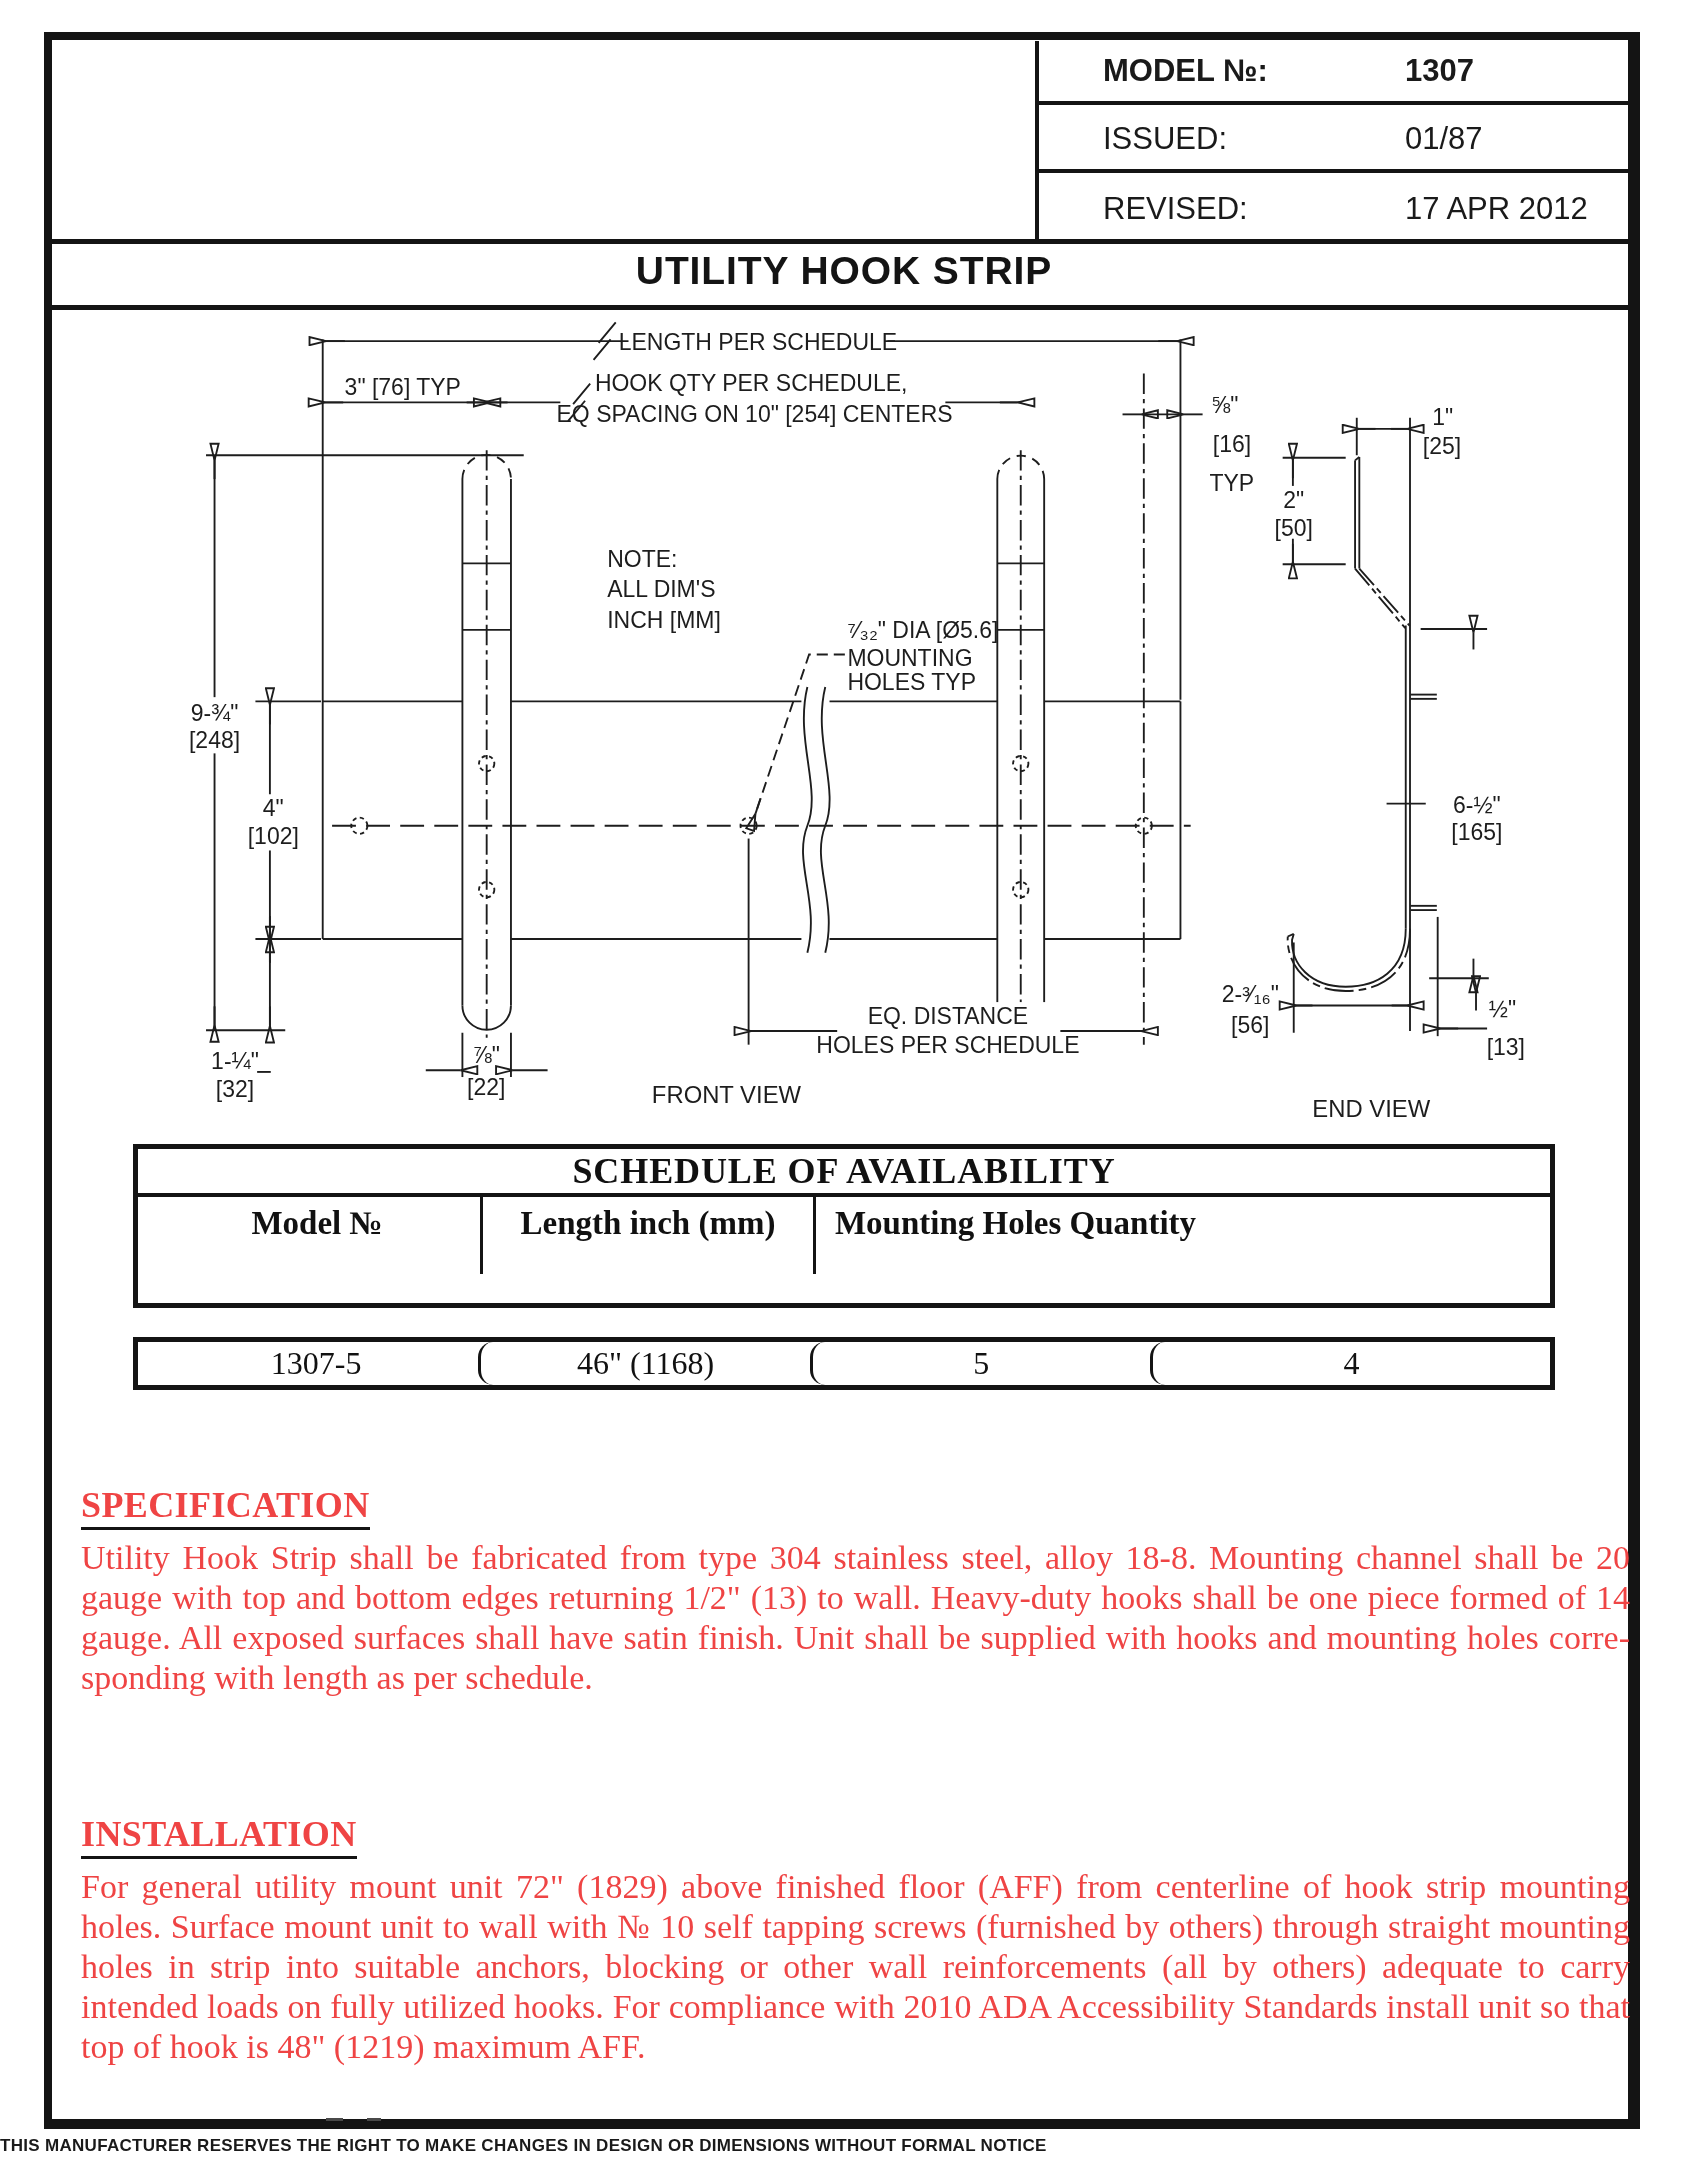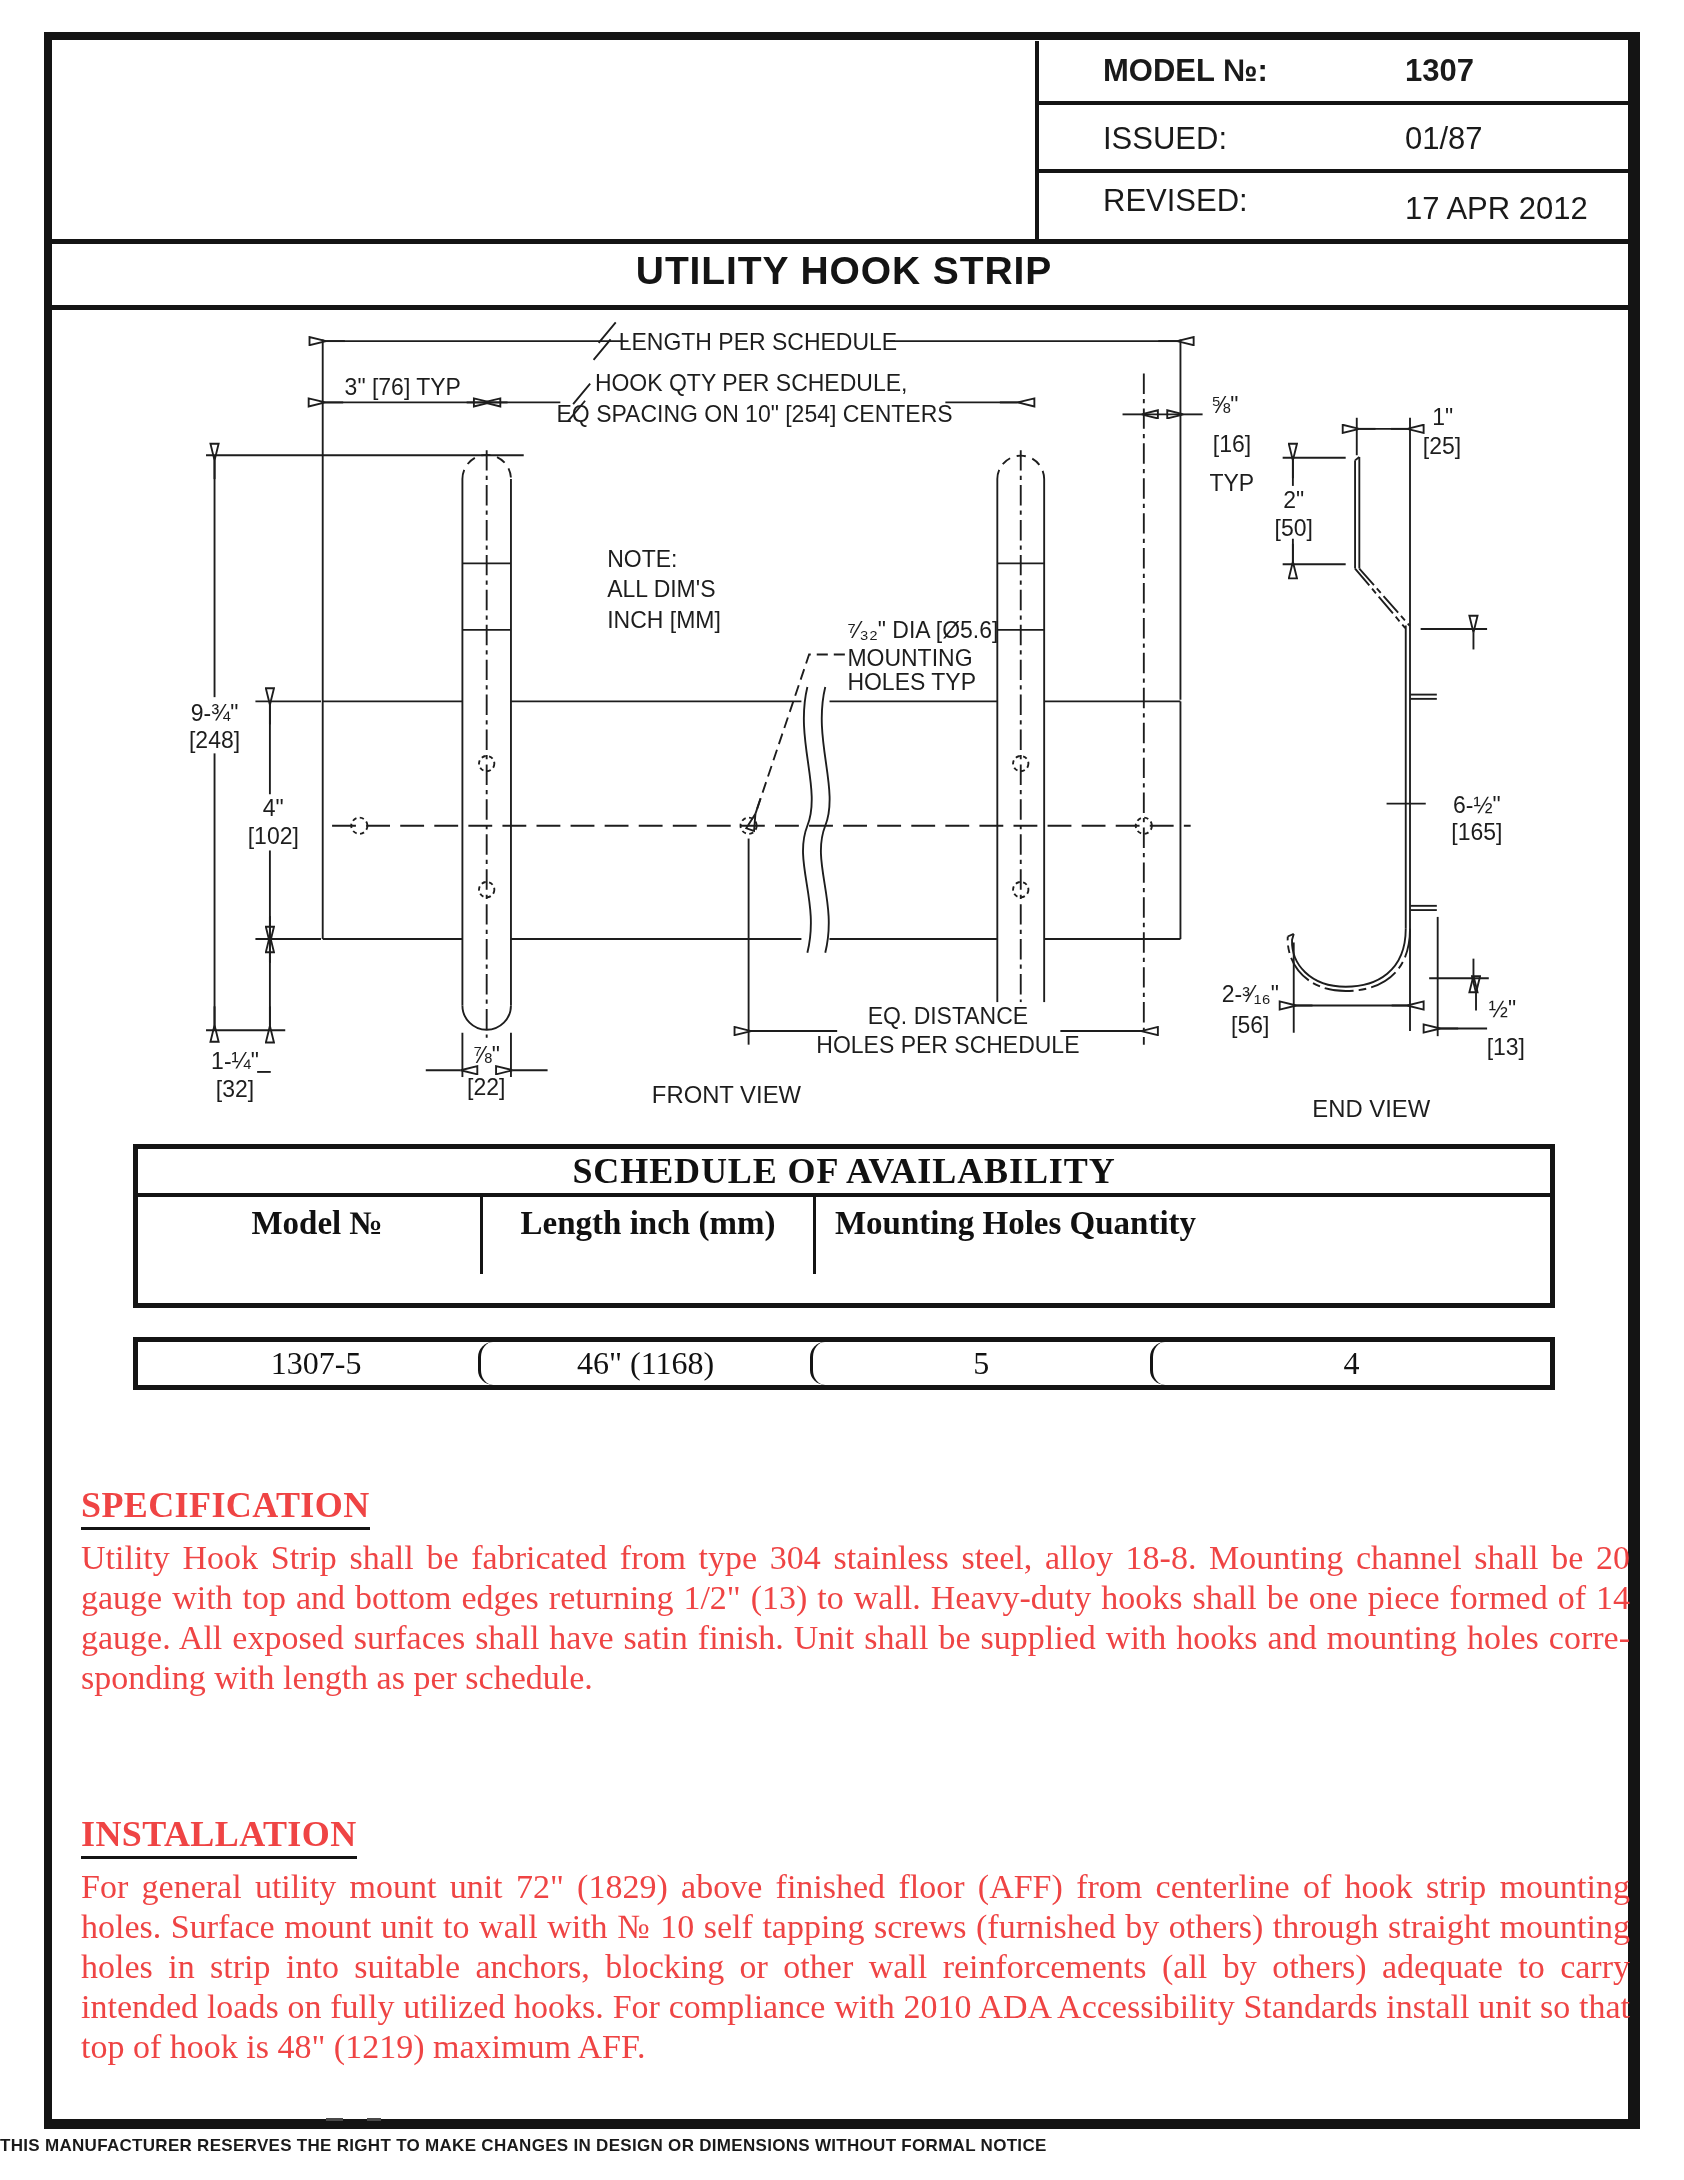--- a/index.html
+++ b/index.html
@@ -53,21 +53,21 @@
 <div class="vline" style="left:1035px;top:41px;width:4.3px;height:199px;"></div>
 <div class="hline" style="left:1035px;top:101px;width:602px;height:4.3px;"></div>
 <div class="hline" style="left:1035px;top:169px;width:602px;height:4.3px;"></div>
 <div class="hline" style="left:51px;top:239px;width:1586px;height:5.1px;"></div>
 <div class="hline" style="left:51px;top:305px;width:1586px;height:5.1px;"></div>
 
 <div class="hdr-label hdr-bold" style="left:1103px;top:53px;">MODEL №:</div>
 <div class="hdr-label hdr-bold" style="left:1405px;top:53px;">1307</div>
 <div class="hdr-label" style="left:1103px;top:121px;">ISSUED:</div>
 <div class="hdr-label" style="left:1405px;top:121px;">01/87</div>
-<div class="hdr-label" style="left:1103px;top:183px;">REVISED:</div>
+<div class="hdr-label" style="left:1103px;top:191px;">REVISED:</div>
 <div class="hdr-label" style="left:1405px;top:191px;">17 APR 2012</div>
 <div class="doc-title">UTILITY HOOK STRIP</div>
 
 <svg class="abs" style="left:51px;top:312px;" width="1586" height="818" viewBox="60 366 1862 960">
   <defs>
     <marker id="ar" markerUnits="userSpaceOnUse" markerWidth="22" markerHeight="12" refX="0.5" refY="6" orient="auto">
       <path d="M0.5,6 L20,1.2 L20,10.8 Z" fill="#1d1d1d" stroke="none"></path>
     </marker>
   </defs>
 

